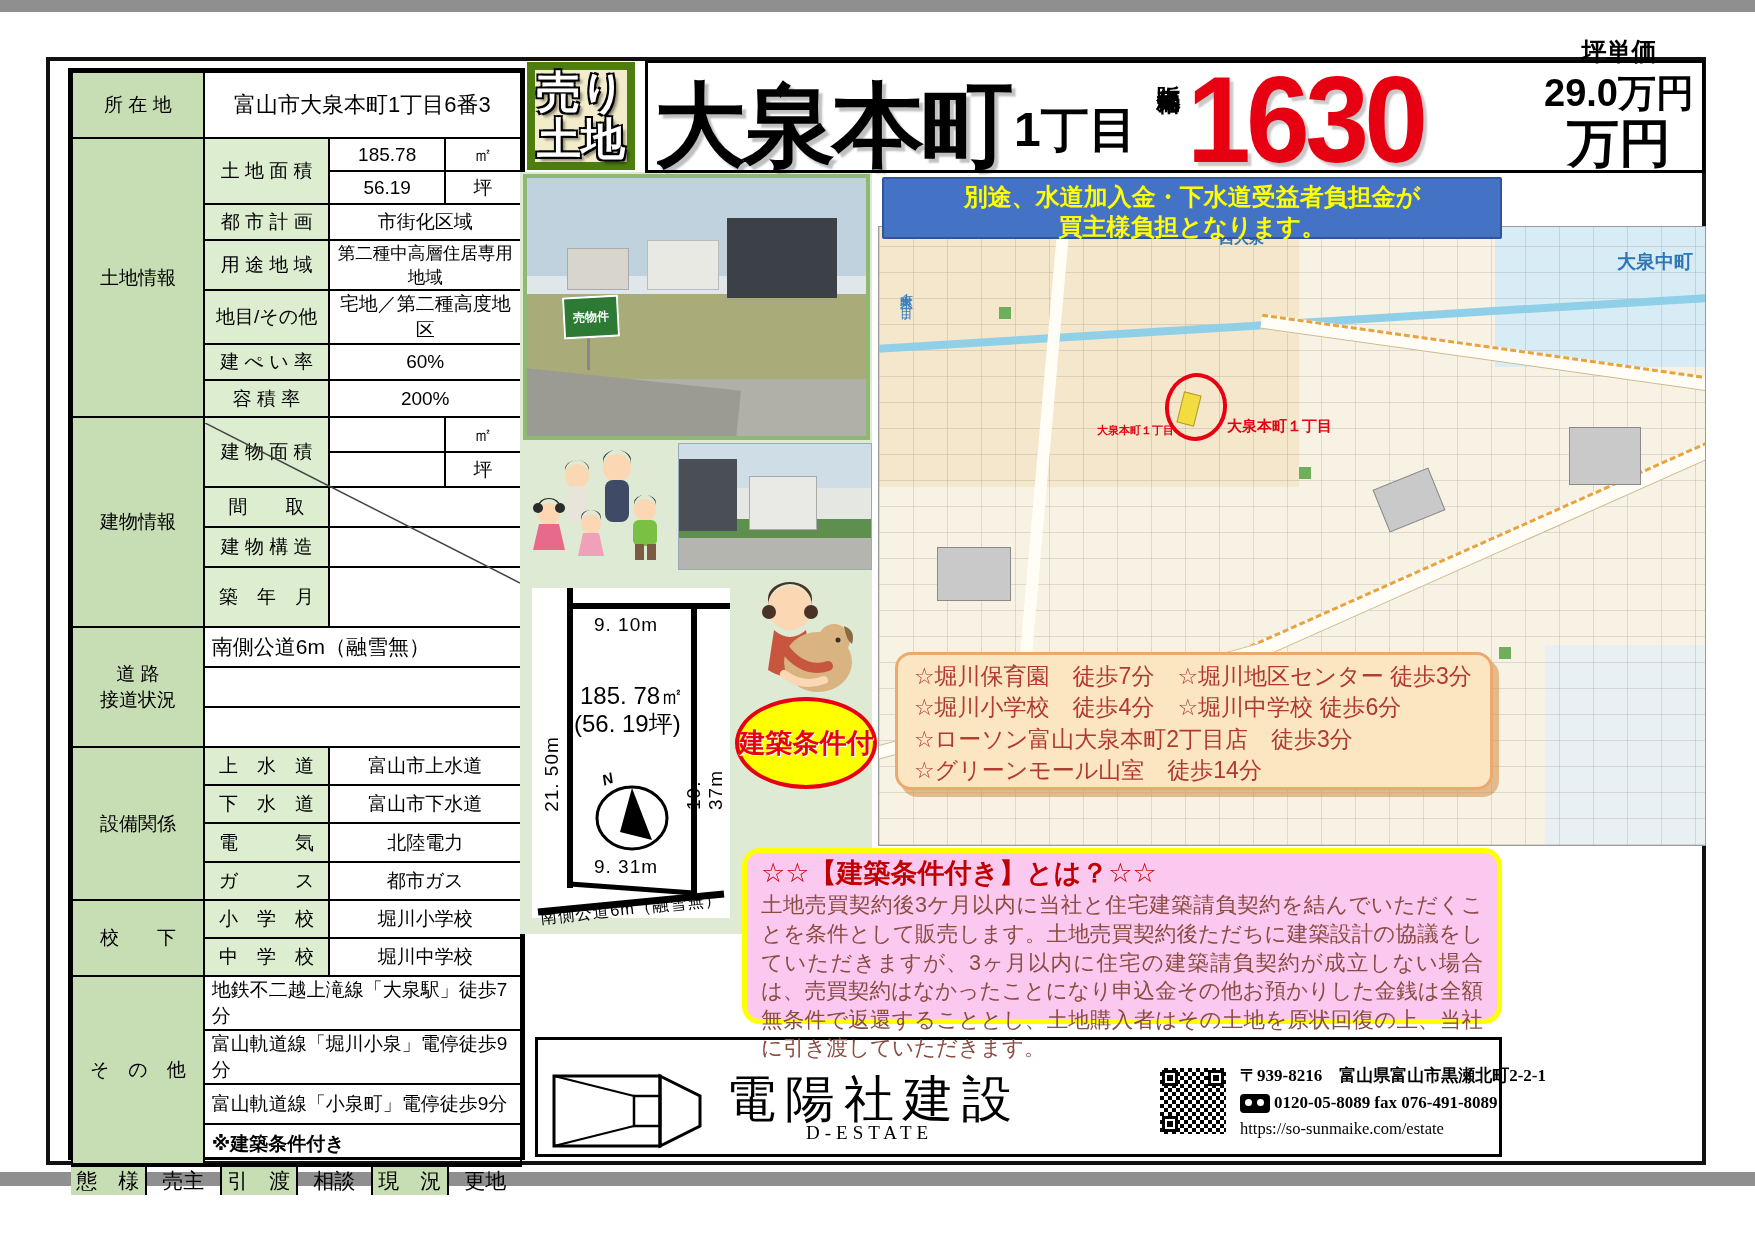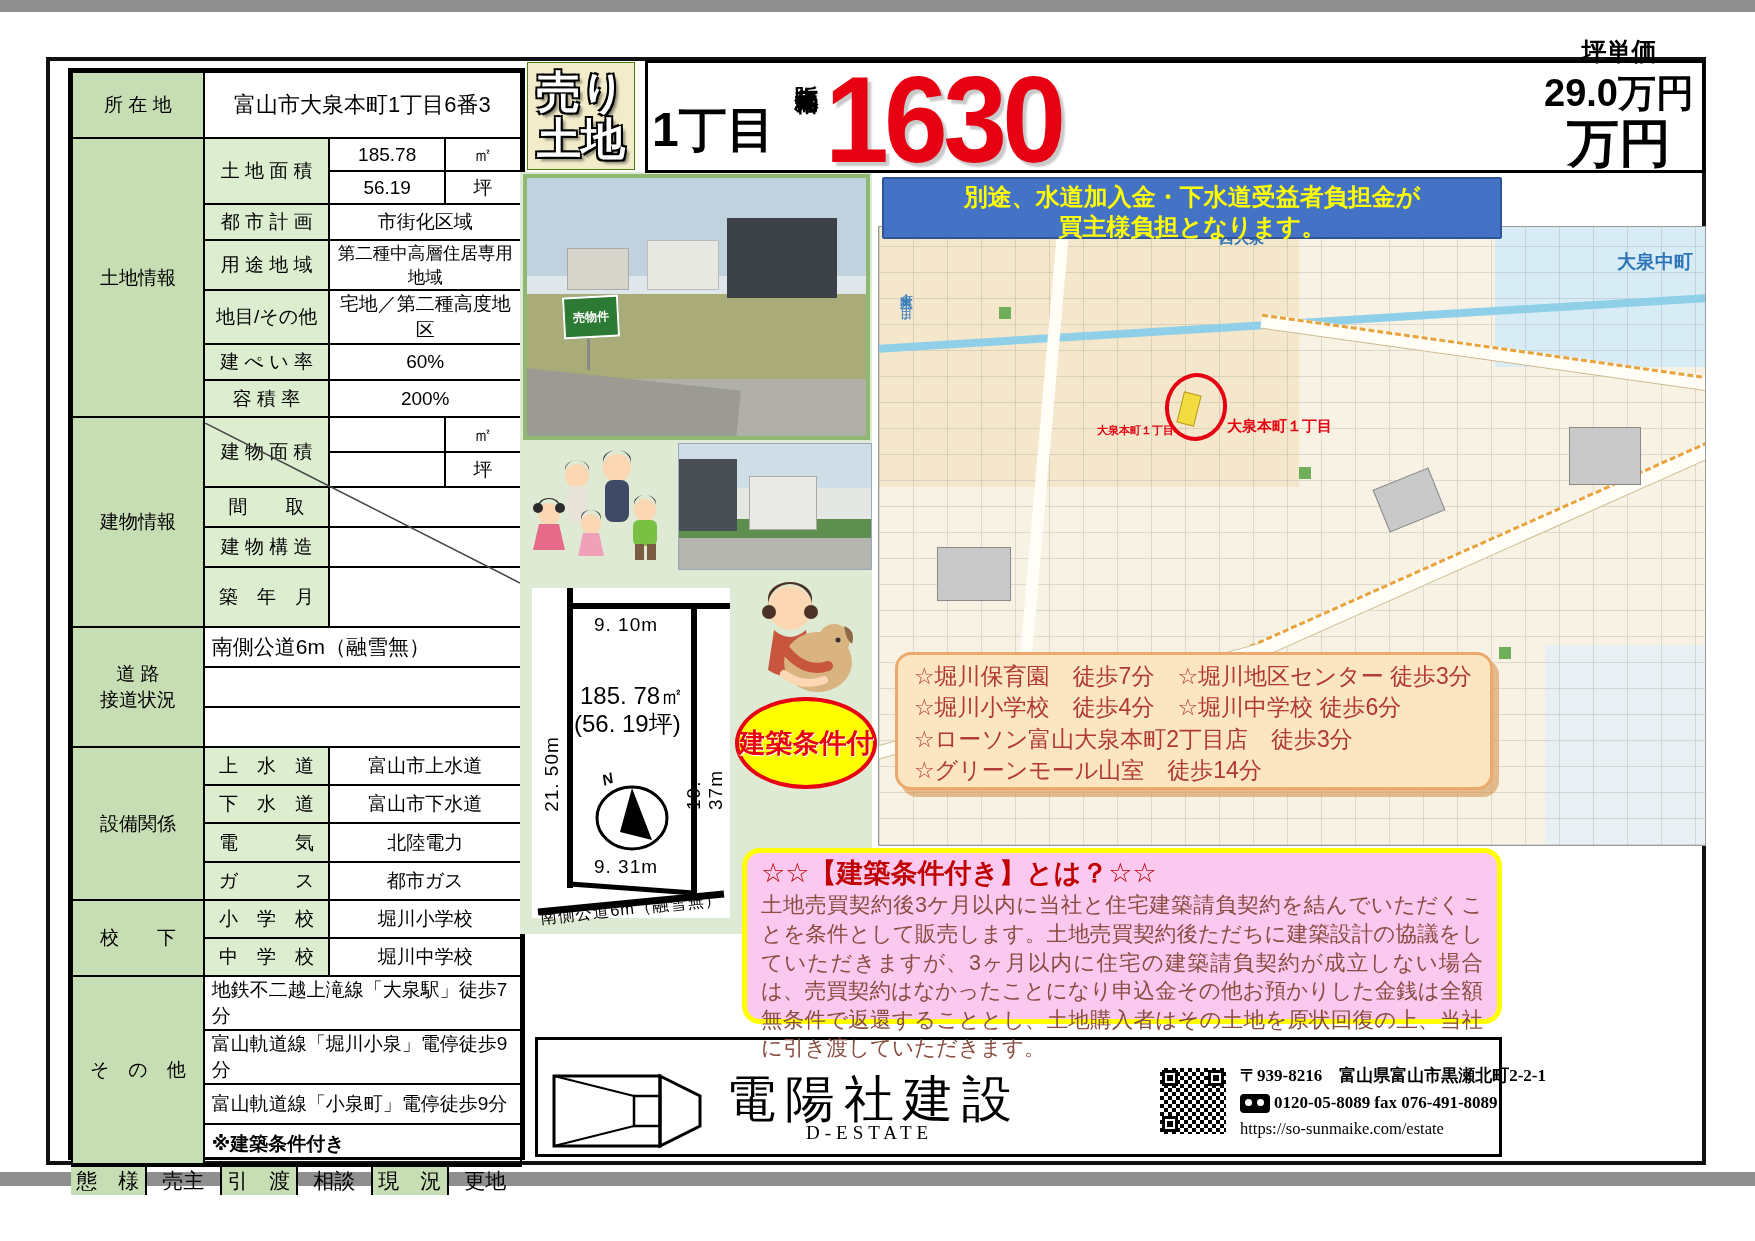--- a/index.html
+++ b/index.html
@@ -19,21 +19,21 @@
   .pre{white-space:pre-line;}
   .tl{text-align:left !important;padding-left:7px !important;}
   .bold{font-weight:bold;font-size:21px;}
   .statusrow{display:flex;border-top:2px solid #000;height:40px;flex:1;}
   .statusrow>div{flex:1;display:flex;align-items:center;justify-content:center;
                  font-size:21px;border-right:2px solid #000;}
   .statusrow>div:last-child{border-right:none;}
   .sgreen{background:#c7ddb4;}
   .diagsvg{left:134px;top:352px;pointer-events:none;}
   
-  .salebadge{left:527px;top:62px;width:108px;height:108px;background:#f2ecca;border:1px solid #4d7c0f;
+  .salebadge{left:527px;top:62px;width:108px;height:108px;background:#f2ecca;border:8px solid #4d7c0f;
              box-sizing:border-box;display:flex;flex-direction:column;align-items:center;justify-content:center;}
   .salebadge div{font-size:44px;font-weight:900;line-height:1.06;color:#fff;
       text-shadow:-2px -2px 0 #000,2px -2px 0 #000,-2px 2px 0 #000,2px 2px 0 #000,4px 4px 3px rgba(0,0,0,.45);}
   .titlebox{left:645px;top:60px;width:1060px;height:113px;border:3px solid #000;background:#fff;
             box-sizing:border-box;display:flex;align-items:flex-end;}
   .tname{font-size:92px;font-weight:900;letter-spacing:-3px;line-height:.98;margin-left:6px;
          text-shadow:4px 4px 2px rgba(0,0,0,.25);}
   .tchome{font-size:48px;font-weight:900;margin:0 6px 8px 4px;}
   .tpricelabel{writing-mode:vertical-rl;font-size:24px;font-weight:bold;height:102px;margin:2px 2px 2px 10px;letter-spacing:2px;}
   .tprice{font-size:122px;font-weight:800;color:#e60012;line-height:.82;letter-spacing:-5px;
@@ -254,20 +254,21 @@
   </div>
 
   <div class="abs greenpanel"></div>
 
   <div class="abs salebadge">
     <div>売り</div>
     <div>土地</div>
   </div>
 
   <div class="abs titlebox">
+    <span class="tname">大泉本町</span>
     <span class="tchome">1丁目</span>
     <span class="tpricelabel">販売価格</span>
     <span class="tprice">1630</span>
     <span class="tright">
       <div class="tsubolabel">坪単価</div>
       <div class="tsuboprice">29.0万円</div>
       <div class="tmanyen">万円</div>
     </span>
   </div>
 

